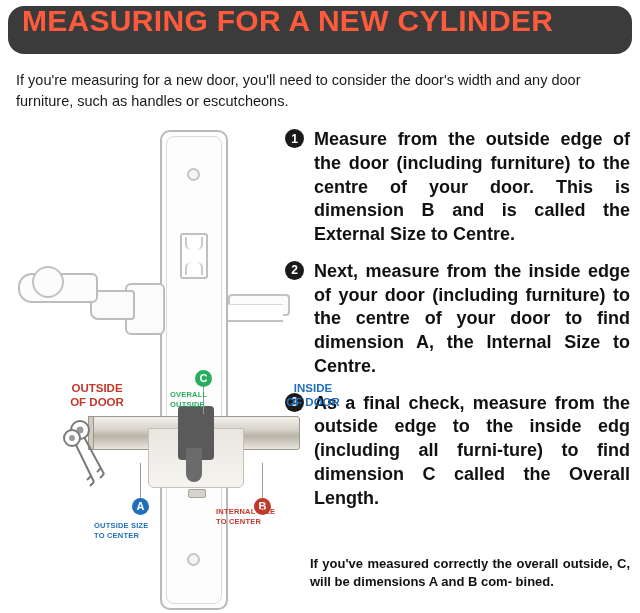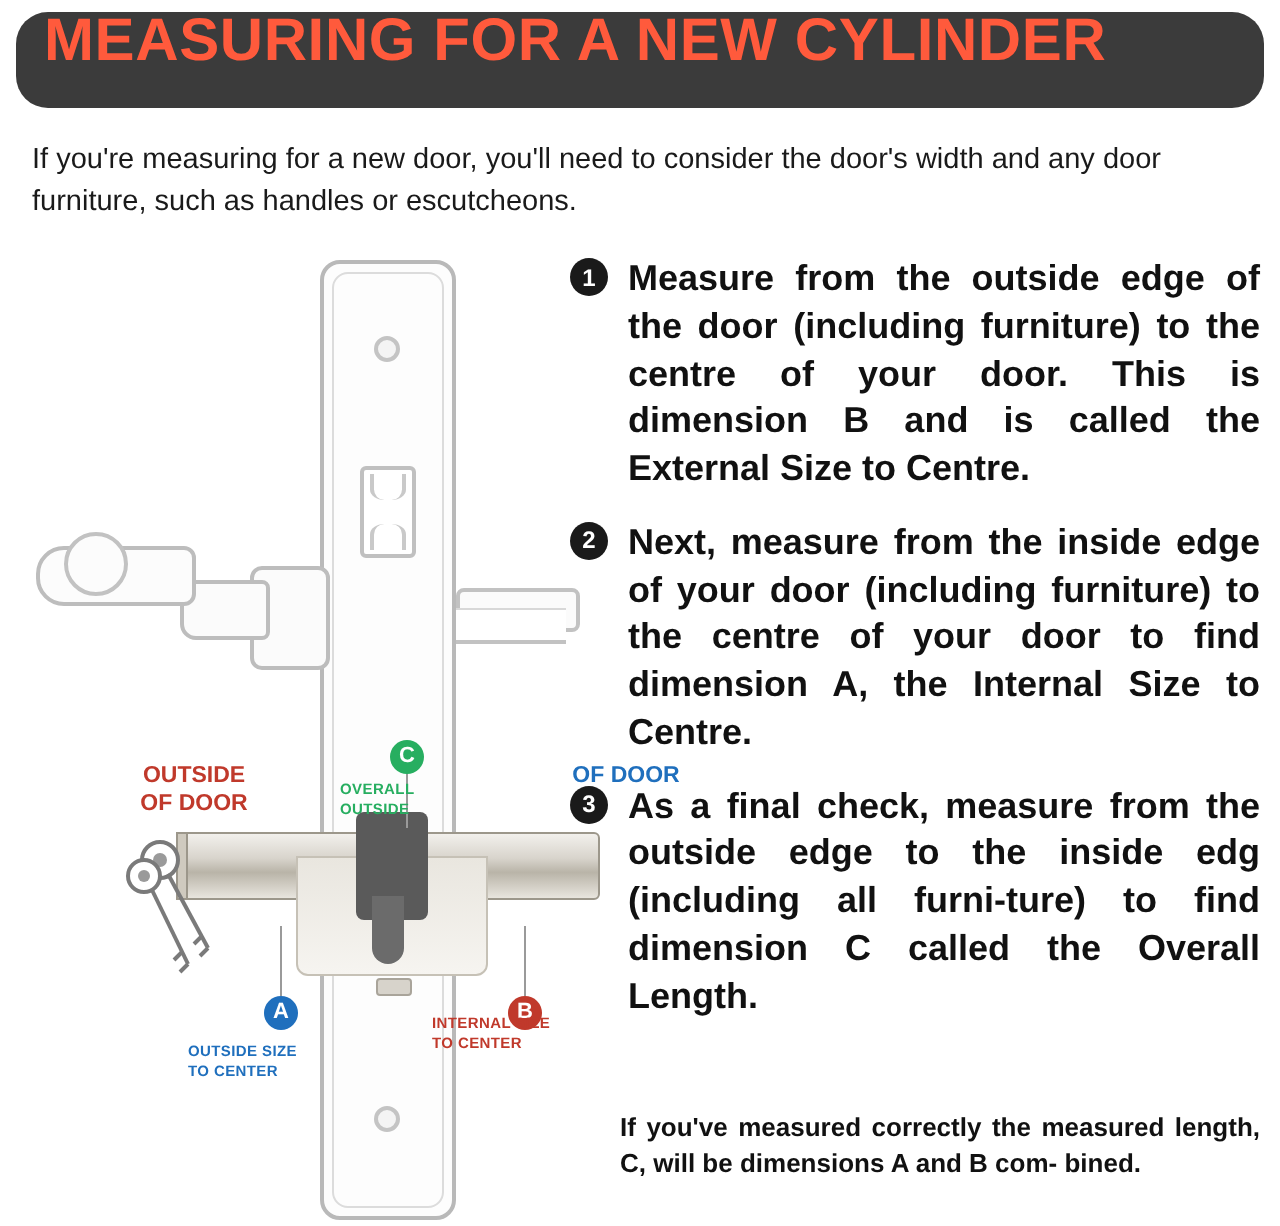--- a/index.html
+++ b/index.html
@@ -386,21 +386,21 @@
   <div class="step">
     <div class="step-num">2</div>
     <div class="step-text">Next, measure from the inside edge of your door (including furniture) to the centre of your door to find dimension A, the Internal Size to Centre.</div>
   </div>
   <div class="step">
     <div class="step-num">3</div>
     <div class="step-text">As a final check, measure from the outside edge  to  the  inside  edg  (including  all furni-ture)  to  find  dimension  C  called  the Overall Length.</div>
   </div>
 </div>
 
-<div class="closing">If you've measured correctly the measured length, C, will be dimensions A and B com- bined.</div>
+<div class="closing">If you've measured correctly the overall outside, C, will be dimensions A and B com- bined.</div>
 
 <div class="diagram">
 
   <div class="plate"></div>
   <div class="plate-inner"></div>
   <div class="screw s1"></div>
   <div class="screw s2"></div>
   <div class="bowtie"></div>
 
   <div class="handle-rose"></div>
@@ -408,20 +408,21 @@
   <div class="handle-lever"></div>
   <div class="handle-knuckle"></div>
   <div class="spindle-right"></div>
   <div class="spindle-right2"></div>
 
   <div class="label-outside">
     <div>OUTSIDE</div>
     <div>OF DOOR</div>
   </div>
   <div class="label-inside">
+    <div>INSIDE</div>
     <div>OF DOOR</div>
   </div>
 
   <div class="cyl-bar"></div>
   <div class="cyl-left-cap"></div>
   <div class="cyl-body-lower"></div>
   <div class="cyl-cam"></div>
   <div class="cyl-cam-tail"></div>
   <div class="keyway"></div>
 

